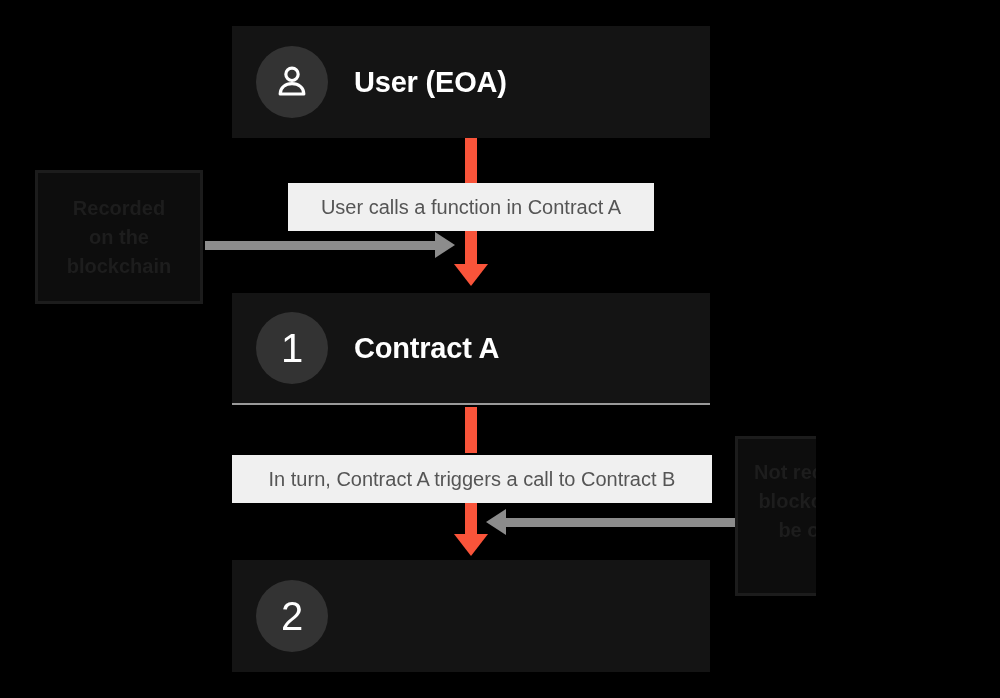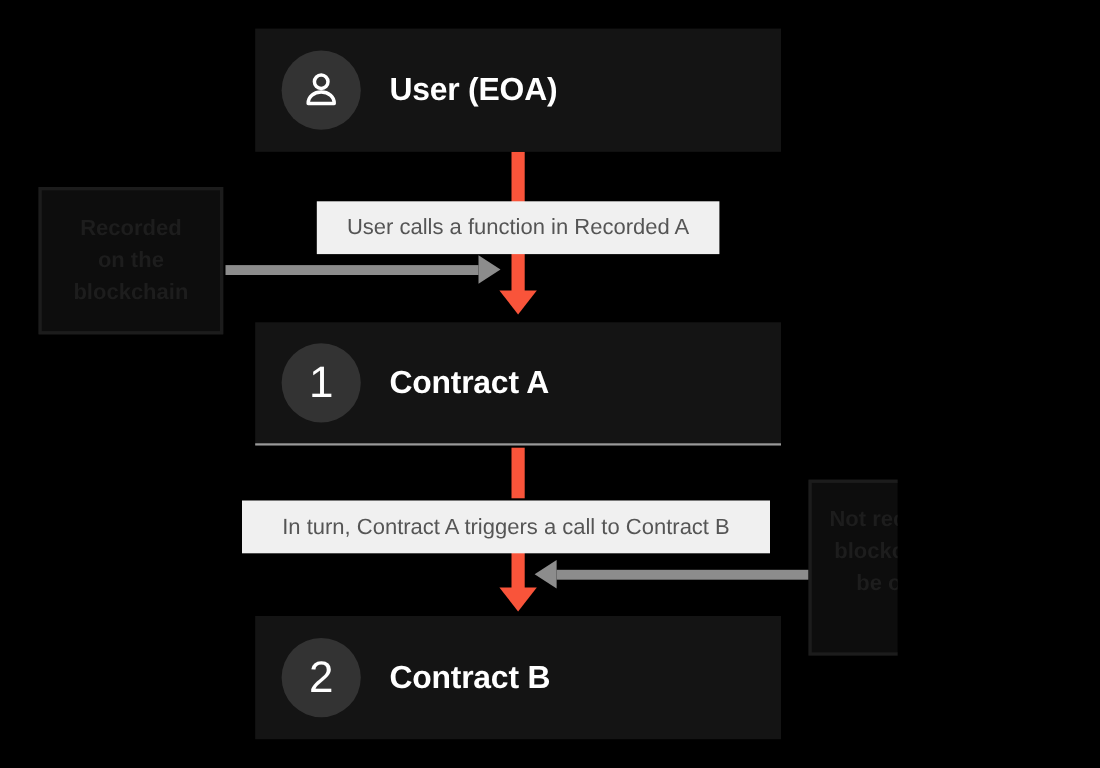--- a/index.html
+++ b/index.html
@@ -94,21 +94,21 @@
     background: #f0f0f0;
     display: flex;
     align-items: center;
     justify-content: center;
     z-index: 3;
     color: #555555;
     font-size: 20px;
     white-space: nowrap;
   }
   .chip-1 { left: 288px; top: 183px; width: 366px; height: 48px; }
-  .chip-2 { left: 220px; top: 455px; width: 480px; height: 48px; }
+  .chip-2 { left: 232px; top: 455px; width: 480px; height: 48px; }
 
   
   .annot {
     position: absolute;
     background: #0d0d0d;
     border: 3px solid #1c1c1c;
     display: flex;
     align-items: center;
     justify-content: center;
     text-align: center;
@@ -181,24 +181,23 @@
     <div class="badge">
       <span class="badge-num">1</span>
     </div>
     <div class="node-label">Contract A</div>
   </div>
 
   <div class="node node-cb">
     <div class="badge">
       <span class="badge-num">2</span>
     </div>
-    <div class="node-label">Contract B</div>
-  </div>
-
-  <div class="chip chip-1">User calls a function in Recorded A</div>
+  </div>
+
+  <div class="chip chip-1">User calls a function in Contract A</div>
   <div class="chip chip-2">In turn, Contract A triggers a call to Contract B</div>
 
   <div class="gray-arrow garrow-left">
     <div class="gray-shaft"></div>
     <div class="gray-head-r"></div>
   </div>
 
   <div class="gray-arrow garrow-right">
     <div class="gray-head-l"></div>
     <div class="gray-shaft"></div>

